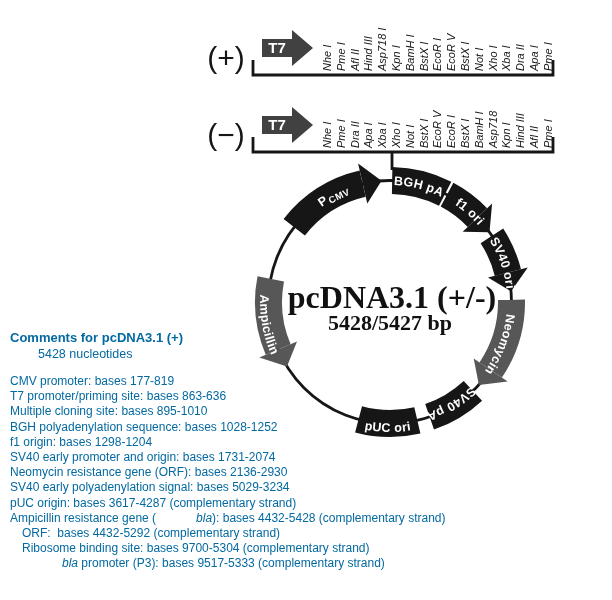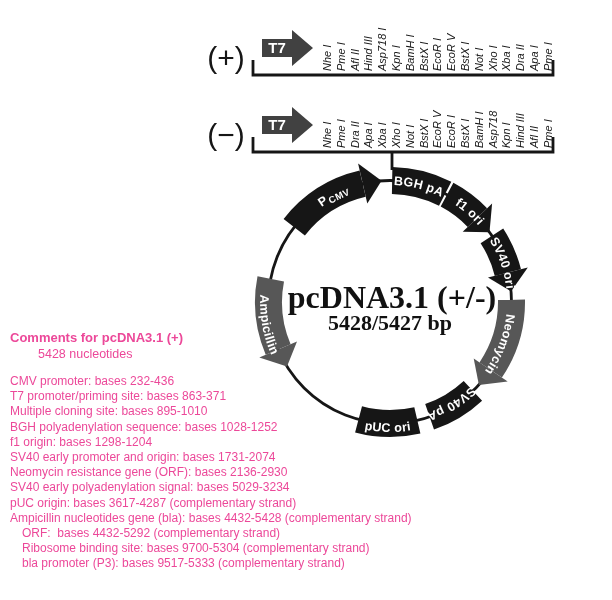--- a/index.html
+++ b/index.html
@@ -6,27 +6,27 @@
   #stage{position:relative;width:612px;height:600px;background:#fff;overflow:hidden;
          font-family:"Liberation Sans",sans-serif;}
   #map-svg{position:absolute;left:0;top:0;}
   .stroke{stroke:#161616;stroke-width:2.8;fill:none;}
   .sign{font-family:"Liberation Sans",sans-serif;font-size:30px;fill:#161616;}
   .t7{font-family:"Liberation Sans",sans-serif;font-weight:bold;font-size:15px;fill:#fff;}
   .enzyme{font-family:"Liberation Sans",sans-serif;font-style:italic;font-size:11px;fill:#161616;}
   .bandlabel{font-family:"Liberation Sans",sans-serif;font-weight:bold;font-size:12.5px;fill:#fff;letter-spacing:.3px;}
   .ptitle{font-family:"Liberation Serif",serif;font-weight:bold;font-size:32px;fill:#111;}
   .psub{font-family:"Liberation Serif",serif;font-weight:bold;font-size:22px;fill:#111;}
-  #comments{position:absolute;left:10px;top:330px;color:#ec4899;width:470px;}
+  #comments{position:absolute;left:10px;top:330px;color:#0369a1;width:470px;}
   .c-title{font-weight:bold;font-size:13px;}
   .c-sub{font-size:12.5px;padding-left:28px;margin-top:2px;}
   .c-gap{height:13px;}
   .cline{font-size:12px;line-height:15.2px;white-space:pre-wrap;}
   .cline.ind{padding-left:12px;}
-  .it{}
+  .it{font-style:italic;margin-left:40px;}
 </style>
 </head>
 <body>
 
 <div id="stage">
 
   <svg id="map-svg" width="612" height="600" viewBox="0 0 612 600">
 
     <g>
       <text class="sign" x="226" y="68" text-anchor="middle">(+)</text>
@@ -132,28 +132,28 @@
 
     <text class="ptitle" x="392" y="308" text-anchor="middle">pcDNA3.1 (+/-)</text>
     <text class="psub" x="390" y="330" text-anchor="middle">5428/5427 bp</text>
   </svg>
 
   <div id="comments">
     <div class="c-title">Comments for pcDNA3.1 (+)</div>
     <div class="c-sub">5428 nucleotides</div>
     <div class="c-gap"></div>
     <div id="comment-lines">
-        <div class="cline"><span>CMV promoter: bases 232-436</span></div>
-        <div class="cline"><span>T7 promoter/priming site: bases 863-371</span></div>
+        <div class="cline"><span>CMV promoter: bases 177-819</span></div>
+        <div class="cline"><span>T7 promoter/priming site: bases 863-636</span></div>
         <div class="cline"><span>Multiple cloning site: bases 895-1010</span></div>
         <div class="cline"><span>BGH polyadenylation sequence: bases 1028-1252</span></div>
         <div class="cline"><span>f1 origin: bases 1298-1204</span></div>
         <div class="cline"><span>SV40 early promoter and origin: bases 1731-2074</span></div>
         <div class="cline"><span>Neomycin resistance gene (ORF): bases 2136-2930</span></div>
         <div class="cline"><span>SV40 early polyadenylation signal: bases 5029-3234</span></div>
         <div class="cline"><span>pUC origin: bases 3617-4287 (complementary strand)</span></div>
-        <div class="cline"><span>Ampicillin nucleotides gene (</span><span class="it">bla</span><span>): bases 4432-5428 (complementary strand)</span></div>
+        <div class="cline"><span>Ampicillin resistance gene (</span><span class="it">bla</span><span>): bases 4432-5428 (complementary strand)</span></div>
         <div class="cline ind"><span>ORF:  bases 4432-5292 (complementary strand)</span></div>
         <div class="cline ind"><span>Ribosome binding site: bases 9700-5304 (complementary strand)</span></div>
         <div class="cline ind"><span class="it">bla</span><span> promoter (P3): bases 9517-5333 (complementary strand)</span></div>
       </div>
   </div>
 </div>
 
 </body></html>

